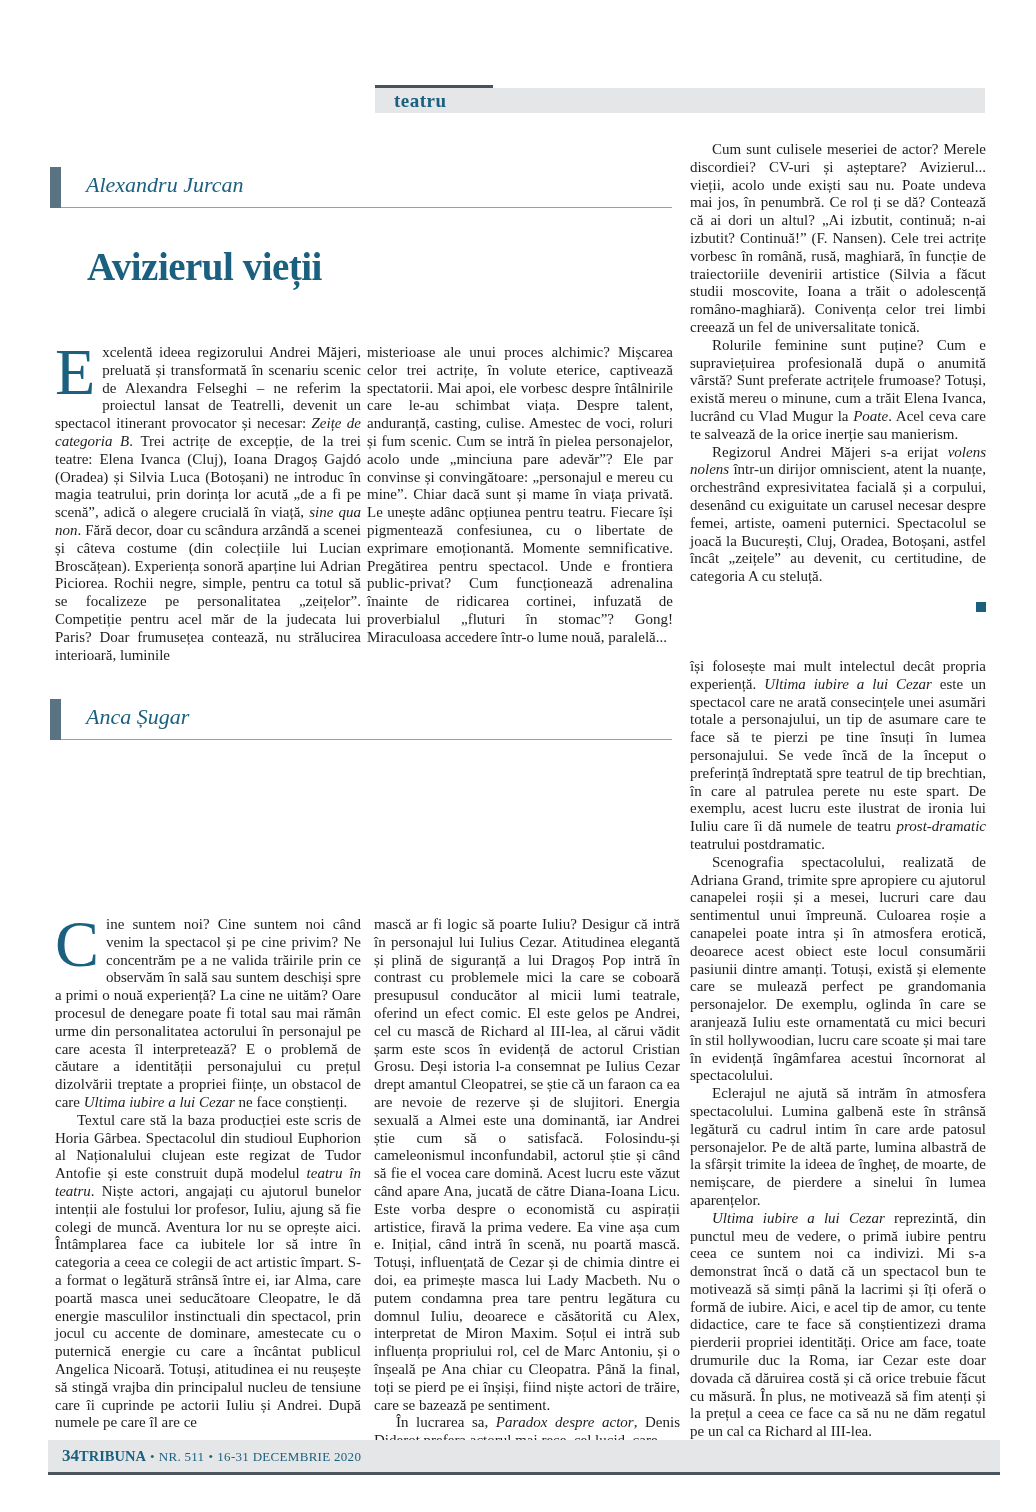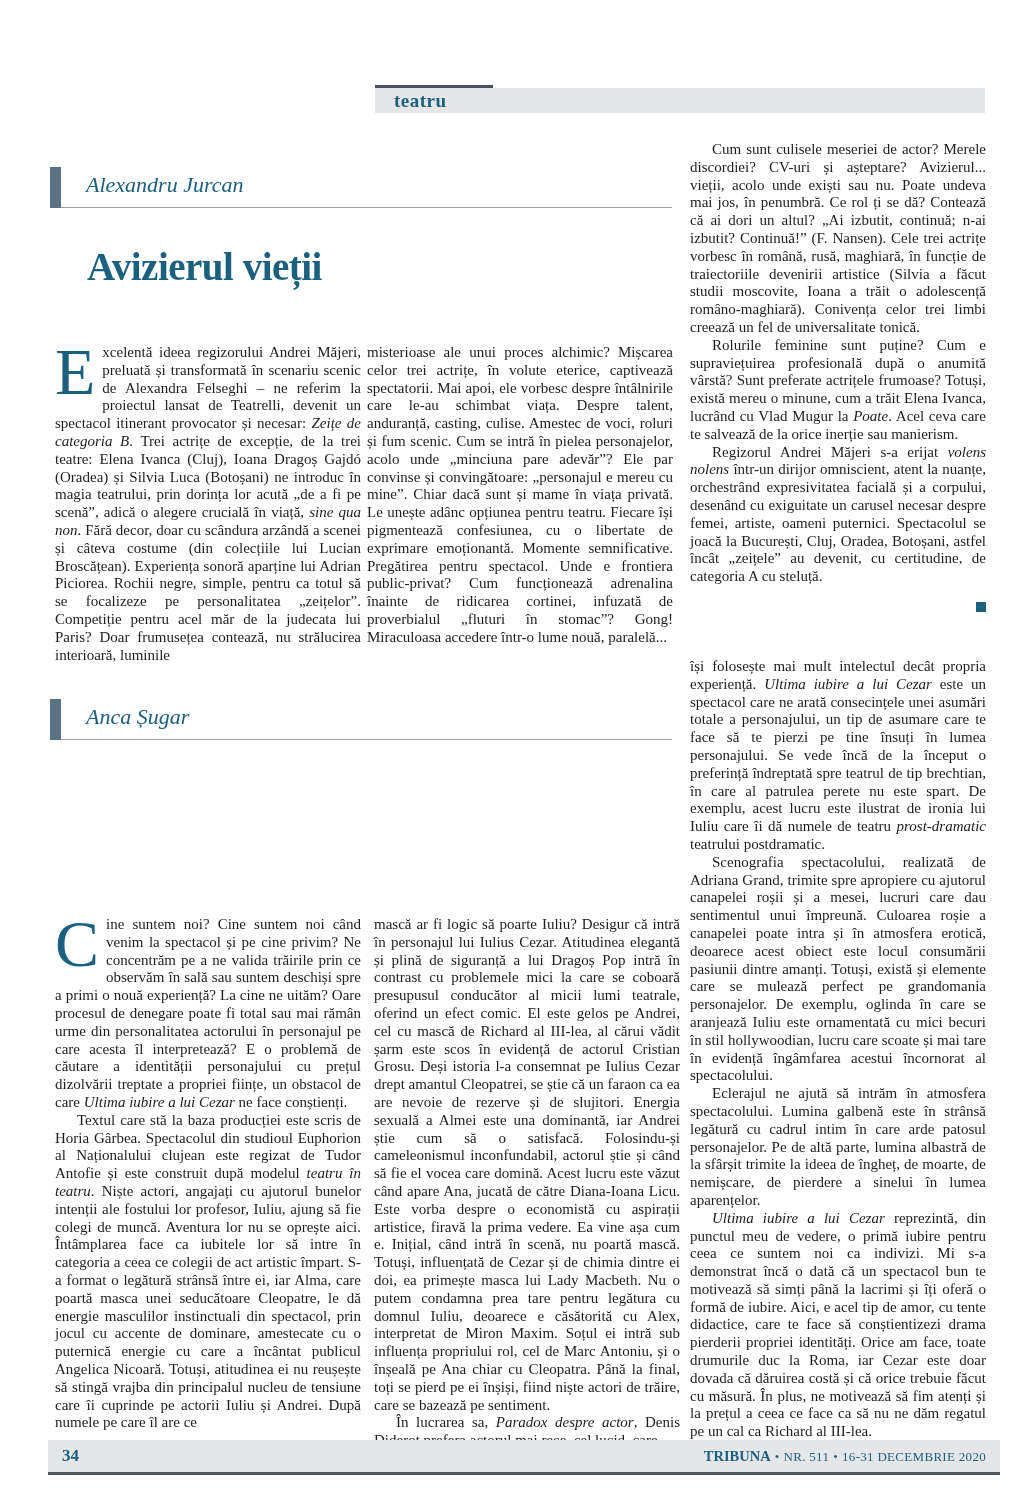--- a/index.html
+++ b/index.html
@@ -33,21 +33,21 @@
   .a2c1{left:55px;top:916px;}
   .a2c2{left:367px;top:916px;margin-left:7px;}
   .a2c3{left:690px;top:658px;}
 
   .para{margin:0;}
   .para.indent{text-indent:22px;}
   em{font-style:italic;}
   .dropcap{float:left;font-size:66px;line-height:52px;padding-right:7px;margin-top:2px;color:var(--accent);font-weight:400;}
   .endmark{width:10px;height:10px;background:var(--accent);margin-left:auto;margin-top:16px;}
 
-  .footer-band{position:absolute;left:48px;top:1440px;width:952px;height:24px;background:var(--band);border-bottom:3px solid #4b555e;display:flex;align-items:center;justify-content:space-between;padding:16px 14px;}
+  .footer-band{position:absolute;left:48px;top:1440px;width:952px;height:24px;background:var(--band);border-bottom:3px solid #4b555e;display:flex;align-items:center;padding:16px 14px;}
   .footer-page{font-weight:bold;font-size:17px;color:var(--accent);}
   .footer-right{font-size:13px;color:var(--accent);display:flex;gap:4px;align-items:baseline;letter-spacing:.3px;}
   .footer-mag{font-weight:bold;font-size:14.5px;letter-spacing:0;}
 </style>
 </head>
 <body>
 
 <div class="section-rule"></div>
 <div class="section-band">
   <span class="section-label">teatru</span>

